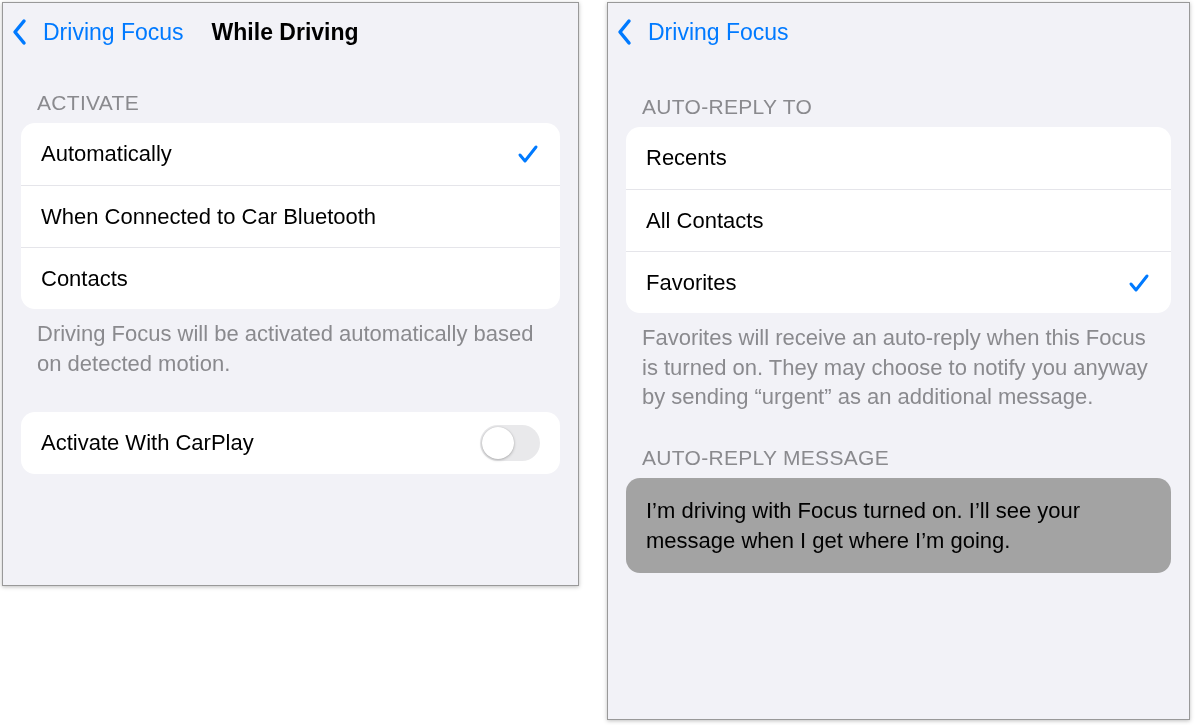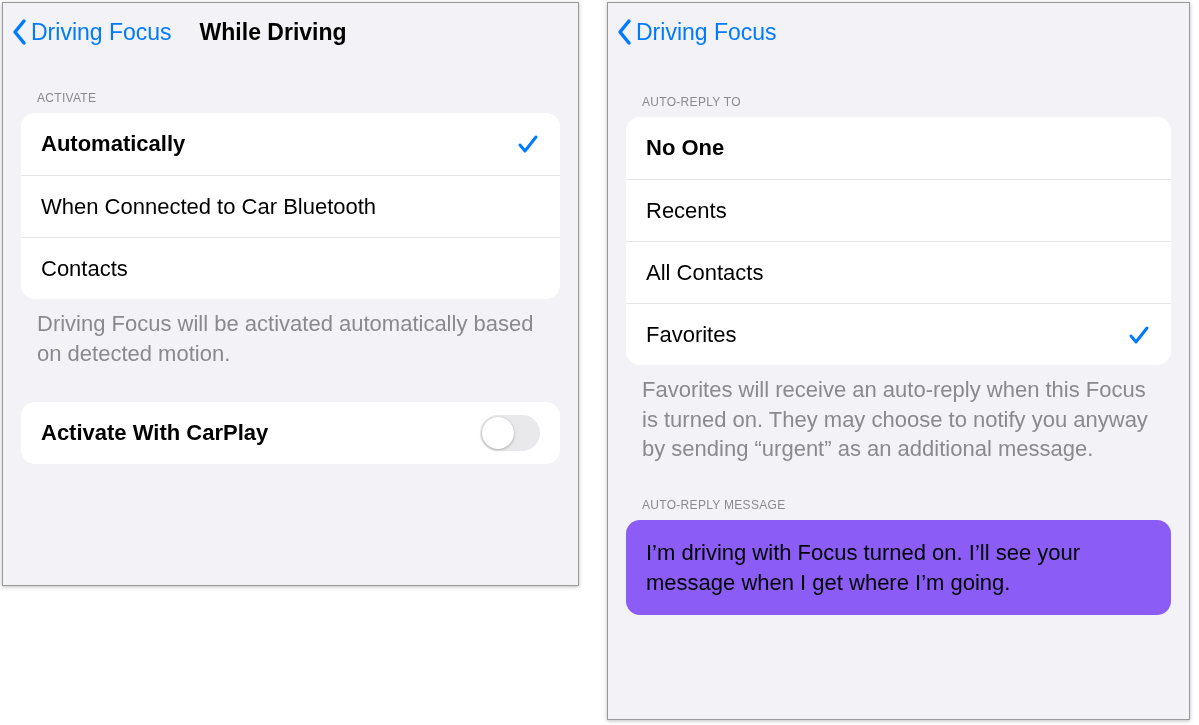--- a/index.html
+++ b/index.html
@@ -26,36 +26,36 @@
     height: 58px;
     padding: 0 8px;
     position: relative;
   }
   .back {
     display: flex;
     align-items: center;
     color: #007aff;
     font-size: 23px;
     cursor: pointer;
-    gap: 2px;
+    gap: 14px;
   }
   .chevron-left {
     width: 18px; height: 28px;
     display: inline-block;
   }
   .chevron-left svg { display:block; }
   .nav-title {
     font-size: 23px;
     font-weight: 600;
     color: #000;
     margin-left: 28px;
   }
   .section-header {
     text-transform: uppercase;
-    font-size: 12px;
+    font-size: 21px;
     color: #8a8a8e;
     padding: 30px 34px 8px 34px;
     letter-spacing: 0.3px;
   }
   .section-header.tight-top { padding-top: 34px; }
   .group {
     background: #fff;
     border-radius: 14px;
     margin: 0 18px;
     overflow: hidden;
@@ -64,21 +64,21 @@
     display: flex;
     align-items: center;
     justify-content: space-between;
     min-height: 62px;
     padding: 0 20px;
     font-size: 22px;
     color: #000;
     border-top: 1px solid #e5e5ea;
     cursor: pointer;
   }
-  .row:first-child { border-top: none; font-weight: bold; }
+  .row:first-child { border-top: none; }
   .check {
     color: #007aff;
     width: 24px; height: 24px;
   }
   .footer {
     font-size: 22px;
     color: #8a8a8e;
     padding: 10px 34px 0 34px;
     line-height: 1.35;
   }
@@ -91,21 +91,21 @@
   }
   .toggle .knob {
     position: absolute;
     top: 2px; left: 2px;
     width: 32px; height: 32px;
     border-radius: 50%;
     background: #fff;
     box-shadow: 0 1px 3px rgba(0,0,0,0.25), 0 0 1px rgba(0,0,0,0.15);
   }
   .message-box {
-    background: #8b5cf6;
+    background: #a3a3a3;
     border-radius: 14px;
     margin: 0 18px;
     padding: 18px 20px;
     font-size: 22px;
     line-height: 1.35;
     color: #000;
   }
 </style>
 </head>
 <body>
@@ -172,28 +172,20 @@
             <polyline points="13,3 4,14 13,25"></polyline>
           </svg>
       </span>
       <span>Driving Focus</span>
     </div>
   </div>
 
   <div class="section-header tight-top">Auto-Reply To</div>
   <div class="group">
     <div class="row">
-      <span>No One</span>
-      <span class="check" style="visibility: hidden;">
-        <svg viewBox="0 0 24 24" fill="none" stroke="#007aff" stroke-width="3" stroke-linecap="round" stroke-linejoin="round">
-            <polyline points="4,13 9,19 20,5"></polyline>
-          </svg>
-      </span>
-    </div>
-    <div class="row">
       <span>Recents</span>
       <span class="check" style="visibility: hidden;">
         <svg viewBox="0 0 24 24" fill="none" stroke="#007aff" stroke-width="3" stroke-linecap="round" stroke-linejoin="round">
             <polyline points="4,13 9,19 20,5"></polyline>
           </svg>
       </span>
     </div>
     <div class="row">
       <span>All Contacts</span>
       <span class="check" style="visibility: hidden;">

